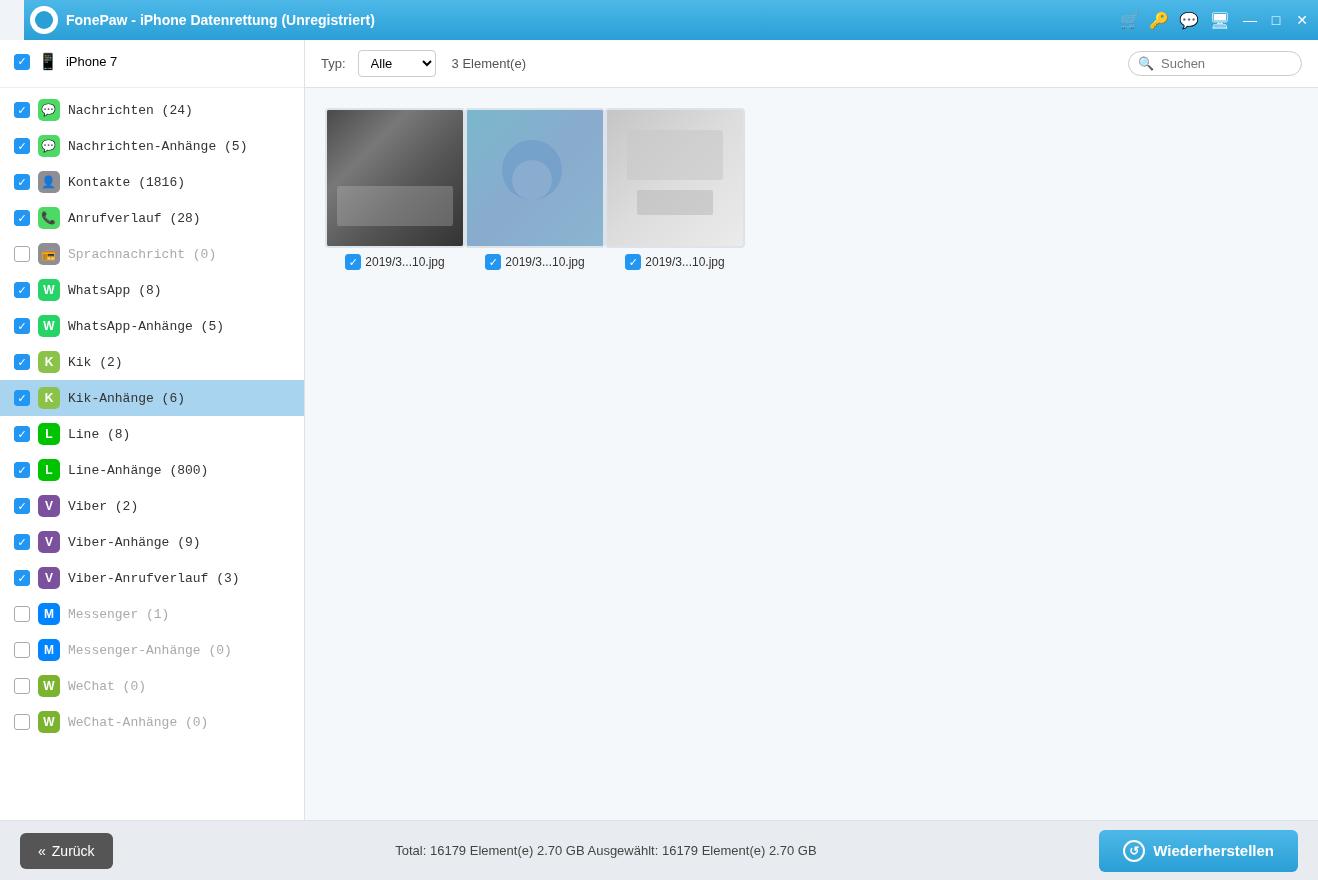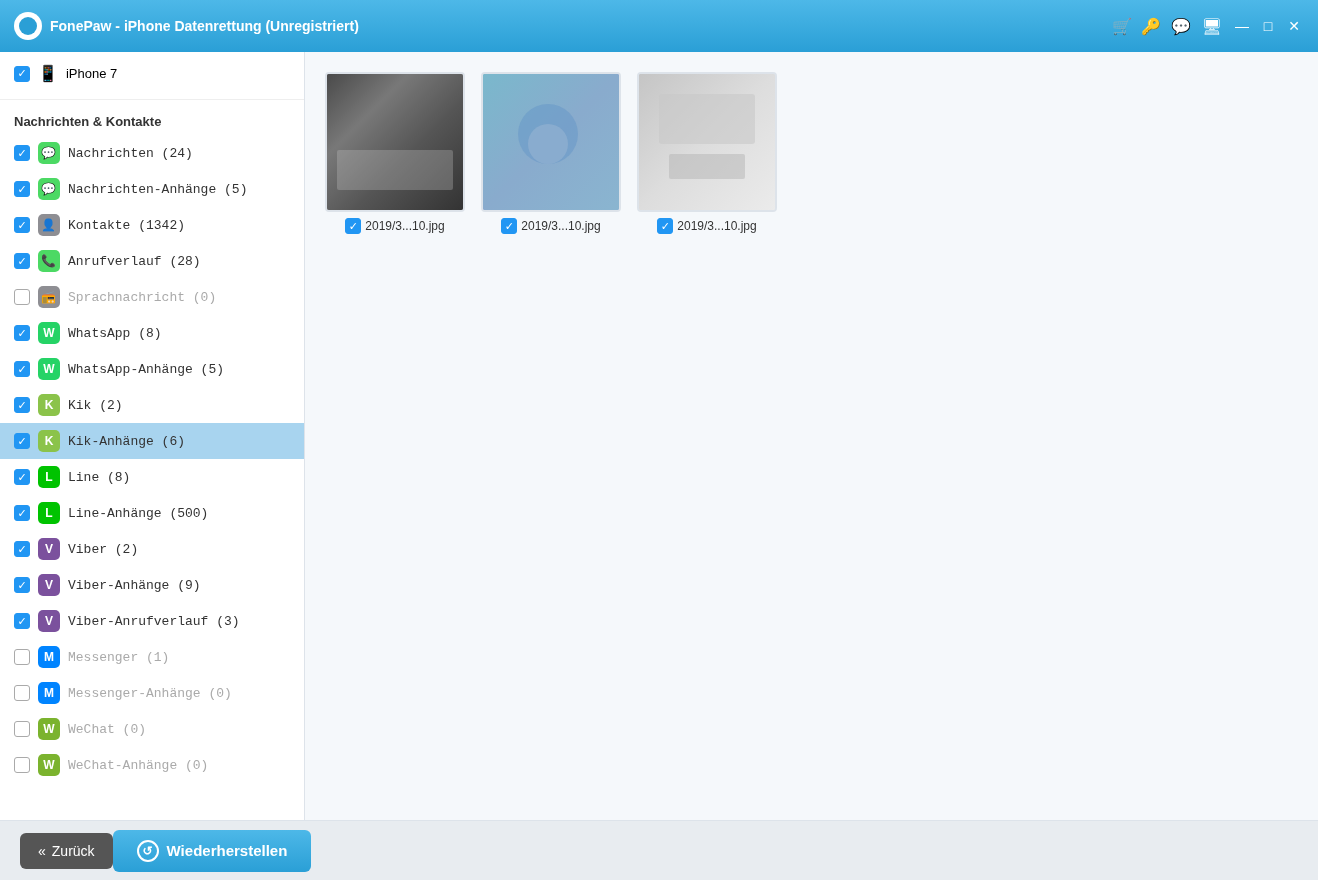--- a/index.html
+++ b/index.html
@@ -1,26 +1,27 @@
 <!DOCTYPE html>
 <html><head>
   <meta charset="utf-8">
   <style>
     * { box-sizing: border-box; margin: 0; padding: 0; }
     body { font-family: 'Segoe UI', Arial, sans-serif; font-size: 13px; background: #f0f4f8; width: 1318px; height: 880px; overflow: hidden; display: flex; flex-direction: column; }
 
     
     .titlebar {
       background: linear-gradient(180deg, #4db8e8 0%, #2a9fd6 100%);
-      height: 52px;
-      display: flex;
-      align-items: center;
-      padding: 0 14px;
+      height: 40px;
+      display: flex;
+      align-items: center;
+      padding: 0 6px;
       color: white;
       flex-shrink: 0;
+      margin-left: 24px;
     }
     .titlebar-logo {
       width: 28px; height: 28px;
       background: white;
       border-radius: 50%;
       margin-right: 8px;
       display: flex; align-items: center; justify-content: center;
       flex-shrink: 0;
     }
     .titlebar-logo-inner {
@@ -165,21 +166,20 @@
     }
 
     
     .content-grid {
       flex: 1;
       overflow-y: auto;
       padding: 20px;
       display: flex;
       flex-wrap: wrap;
       align-content: flex-start;
-      gap: 16px;
     }
     .content-grid::-webkit-scrollbar { width: 8px; }
     .content-grid::-webkit-scrollbar-thumb { background: #c0c8d0; border-radius: 4px; }
 
     .image-card {
       display: flex;
       flex-direction: column;
       align-items: center;
       cursor: pointer;
     }
@@ -286,37 +286,36 @@
   <div class="sidebar">
 
     <div class="device-header">
       <div class="check-box checked"></div>
       <span class="phone-icon">📱</span>
       <span>iPhone 7</span>
     </div>
     <div class="sidebar-divider"></div>
 
     <div class="sidebar-scroll">
-      <div class="section-header">Nachrichten &amp; Kontakte</div>
 
       <div id="sidebar-items">
           <div class="sidebar-item">
             <div class="check-box checked"></div>
             <div class="app-icon" style="background: rgb(76, 217, 100);">💬</div>
             <span class="item-label">Nachrichten (24)</span>
           </div>
           <div class="sidebar-item">
             <div class="check-box checked"></div>
             <div class="app-icon" style="background: rgb(76, 217, 100);">💬</div>
             <span class="item-label">Nachrichten-Anhänge (5)</span>
           </div>
           <div class="sidebar-item">
             <div class="check-box checked"></div>
             <div class="app-icon" style="background: rgb(142, 142, 147);">👤</div>
-            <span class="item-label">Kontakte (1342)</span>
+            <span class="item-label">Kontakte (1816)</span>
           </div>
           <div class="sidebar-item">
             <div class="check-box checked"></div>
             <div class="app-icon" style="background: rgb(76, 217, 100);">📞</div>
             <span class="item-label">Anrufverlauf (28)</span>
           </div>
           <div class="sidebar-item disabled">
             <div class="check-box"></div>
             <div class="app-icon" style="background: rgb(142, 142, 147);">📻</div>
             <span class="item-label">Sprachnachricht (0)</span>
@@ -342,21 +341,21 @@
             <span class="item-label">Kik-Anhänge (6)</span>
           </div>
           <div class="sidebar-item">
             <div class="check-box checked"></div>
             <div class="app-icon" style="background: rgb(0, 195, 0);">L</div>
             <span class="item-label">Line (8)</span>
           </div>
           <div class="sidebar-item">
             <div class="check-box checked"></div>
             <div class="app-icon" style="background: rgb(0, 195, 0);">L</div>
-            <span class="item-label">Line-Anhänge (500)</span>
+            <span class="item-label">Line-Anhänge (800)</span>
           </div>
           <div class="sidebar-item">
             <div class="check-box checked"></div>
             <div class="app-icon" style="background: rgb(123, 81, 157);">V</div>
             <span class="item-label">Viber (2)</span>
           </div>
           <div class="sidebar-item">
             <div class="check-box checked"></div>
             <div class="app-icon" style="background: rgb(123, 81, 157);">V</div>
             <span class="item-label">Viber-Anhänge (9)</span>
@@ -385,20 +384,33 @@
             <div class="check-box"></div>
             <div class="app-icon" style="background: rgb(123, 179, 46);">W</div>
             <span class="item-label">WeChat-Anhänge (0)</span>
           </div>
         </div>
     </div>
   </div>
 
   <div class="content-area">
 
+    <div class="content-toolbar">
+      <span class="type-label">Typ:</span>
+      <select class="type-select">
+        <option>Alle</option>
+        <option>Bilder</option>
+        <option>Videos</option>
+      </select>
+      <span class="element-count">3 Element(e)</span>
+      <div class="search-box">
+        <span>🔍</span>
+        <input class="search-input" type="text" placeholder="Suchen" style="">
+      </div>
+    </div>
 
     <div class="content-grid">
 
       <div class="image-card">
         <div class="image-thumb img1">
           <div style="position:absolute;top:0;left:0;right:0;bottom:0;background:linear-gradient(135deg,#4a4a4a 0%,#787878 30%,#555 60%,#333 100%);"></div>
           <div style="position:absolute;bottom:20px;left:10px;right:10px;height:40px;background:rgba(200,200,200,0.3);border-radius:2px;"></div>
         </div>
         <div class="image-label">
           <div class="check-box checked"></div>
@@ -432,19 +444,20 @@
     </div>
   </div>
 
 </div>
 
 <div class="bottom-bar">
   <button class="back-btn">
     <span>«</span>
     <span>Zurück</span>
   </button>
+  <span class="status-text">Total: 16179 Element(e) 2.70 GB   Ausgewählt: 16179 Element(e) 2.70 GB</span>
   <button class="restore-btn">
     <div class="restore-icon">
       <span>↺</span>
     </div>
     <span>Wiederherstellen</span>
   </button>
 </div>
 
 </body></html>

